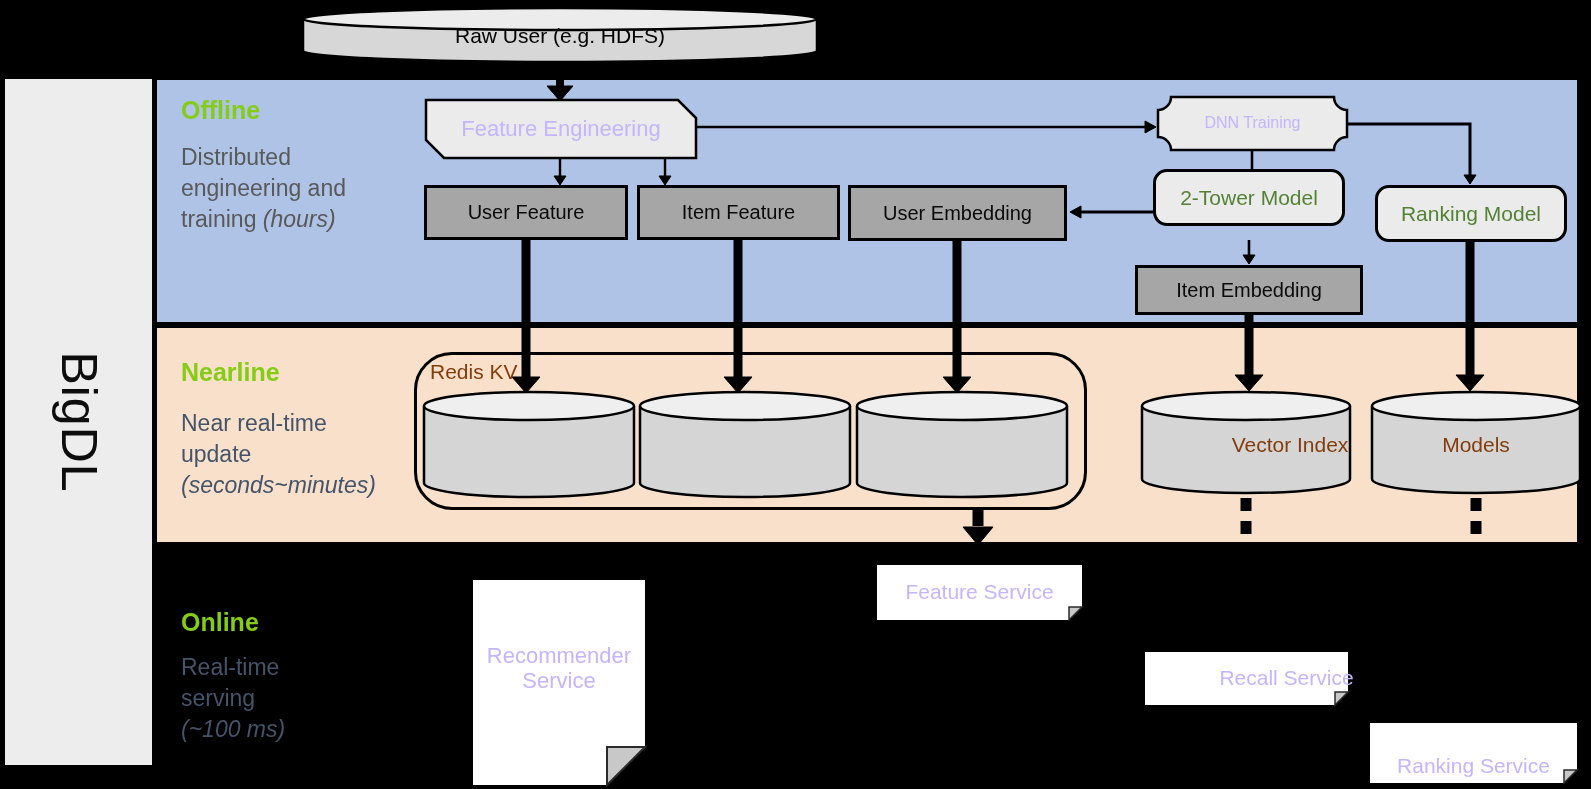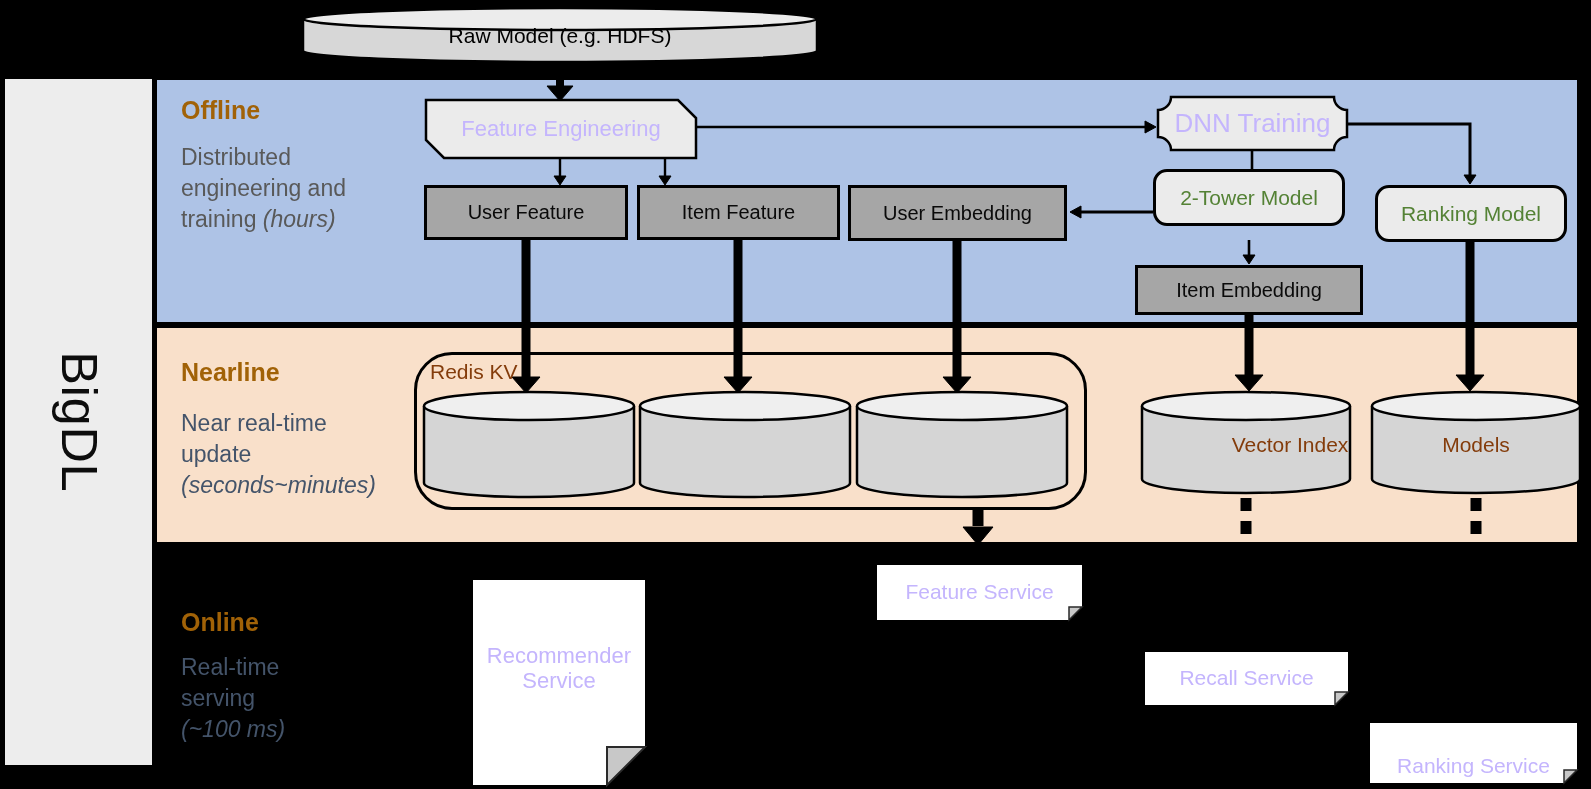--- a/index.html
+++ b/index.html
@@ -6,21 +6,21 @@
   .canvas{position:relative;width:1591px;height:789px;background:#000;overflow:hidden;
           font-family:"Liberation Sans", sans-serif;}
   .abs{position:absolute;}
   .lbl{position:absolute;display:flex;align-items:center;justify-content:center;
        text-align:center;line-height:1.15;pointer-events:none;}
   .sidebar{left:5px;top:79px;width:147px;height:686px;background:#ededed;}
   .brand{left:5px;top:79px;width:147px;height:686px;display:flex;align-items:center;justify-content:center;}
   .brand span{transform:rotate(90deg);font-size:50px;color:#0d0d0d;letter-spacing:1px;}
   .band-offline{left:157px;top:80px;width:1420px;height:242px;background:#aec3e6;}
   .band-nearline{left:157px;top:328px;width:1420px;height:214px;background:#f9e0ca;}
-  .sec-title{font-weight:bold;font-size:25px;color:#a16207;position:absolute;}
+  .sec-title{font-weight:bold;font-size:25px;color:#84cc16;position:absolute;}
   .sec-sub{position:absolute;font-size:23px;line-height:31px;}
   .sub-offline{color:#595959;}
   .sub-dark{color:#44546a;}
   .it{font-style:italic;}
   .box-dark{position:absolute;background:#a6a6a6;border:3px solid #000;box-sizing:border-box;
             display:flex;align-items:center;justify-content:center;font-size:20px;color:#0a0a0a;}
   .box-round{position:absolute;background:#ebebeb;border:3px solid #000;border-radius:14px;
              box-sizing:border-box;display:flex;align-items:center;justify-content:center;
              font-size:21px;color:#548235;}
   .redis-frame{position:absolute;left:414px;top:352px;width:673px;height:158px;
@@ -158,33 +158,33 @@
   </svg>
 
   <div class="box-dark" style="left:424px;top:185px;width:204px;height:55px;">User Feature</div>
   <div class="box-dark" style="left:637px;top:185px;width:203px;height:55px;">Item Feature</div>
   <div class="box-dark" style="left:848px;top:185px;width:219px;height:56px;">User Embedding</div>
   <div class="box-dark" style="left:1135px;top:265px;width:228px;height:50px;">Item Embedding</div>
   <div class="box-round" style="left:1153px;top:169px;width:192px;height:57px;">2-Tower Model</div>
   <div class="box-round" style="left:1375px;top:185px;width:192px;height:57px;">Ranking Model</div>
   <div class="redis-frame"></div>
 
-  <div class="lbl" style="left:303px;top:18px;width:514px;height:36px;font-size:21px;color:#000;">Raw Model (e.g. HDFS)</div>
+  <div class="lbl" style="left:303px;top:18px;width:514px;height:36px;font-size:21px;color:#000;">Raw User (e.g. HDFS)</div>
   <div class="lbl txt-blue" style="left:426px;top:100px;width:270px;height:58px;font-size:22px;">Feature Engineering</div>
-  <div class="lbl txt-blue" style="left:1158px;top:97px;width:189px;height:53px;font-size:26px;">DNN Training</div>
+  <div class="lbl txt-blue" style="left:1158px;top:97px;width:189px;height:53px;font-size:16px;">DNN Training</div>
   <div class="lbl txt-brown" style="left:430px;top:358px;width:130px;height:28px;font-size:21px;justify-content:flex-start;">Redis KV</div>
   <div class="lbl txt-brown" style="left:1142px;top:422px;width:208px;height:46px;font-size:21px;margin-left:44px;">Vector Index</div>
   <div class="lbl txt-brown" style="left:1372px;top:422px;width:208px;height:46px;font-size:21px;">Models</div>
 
   <div class="lbl txt-blue" style="left:473px;top:628px;width:172px;height:80px;font-size:22px;flex-direction:column;">
     <span>Recommender</span>
     <span>Service</span>
   </div>
   <div class="lbl txt-blue" style="left:877px;top:565px;width:205px;height:55px;font-size:21px;">Feature Service</div>
-  <div class="lbl txt-blue" style="left:1145px;top:652px;width:203px;height:53px;font-size:21px;">Recall Service</div>
+  <div class="lbl txt-blue" style="left:1145px;top:652px;width:203px;height:53px;font-size:21px;padding-left:40px;">Recall Service</div>
   <div class="lbl txt-blue" style="left:1370px;top:728px;width:207px;height:76px;font-size:21px;">Ranking Service</div>
 
   <div class="sec-title" style="left:181px;top:96px;">Offline</div>
   <div class="sec-sub sub-offline" style="left:181px;top:142px;">
     <div>Distributed</div>
     <div>engineering and</div>
     <div>
       <span>training</span>
       <span class="it">(hours)</span>
     </div>

